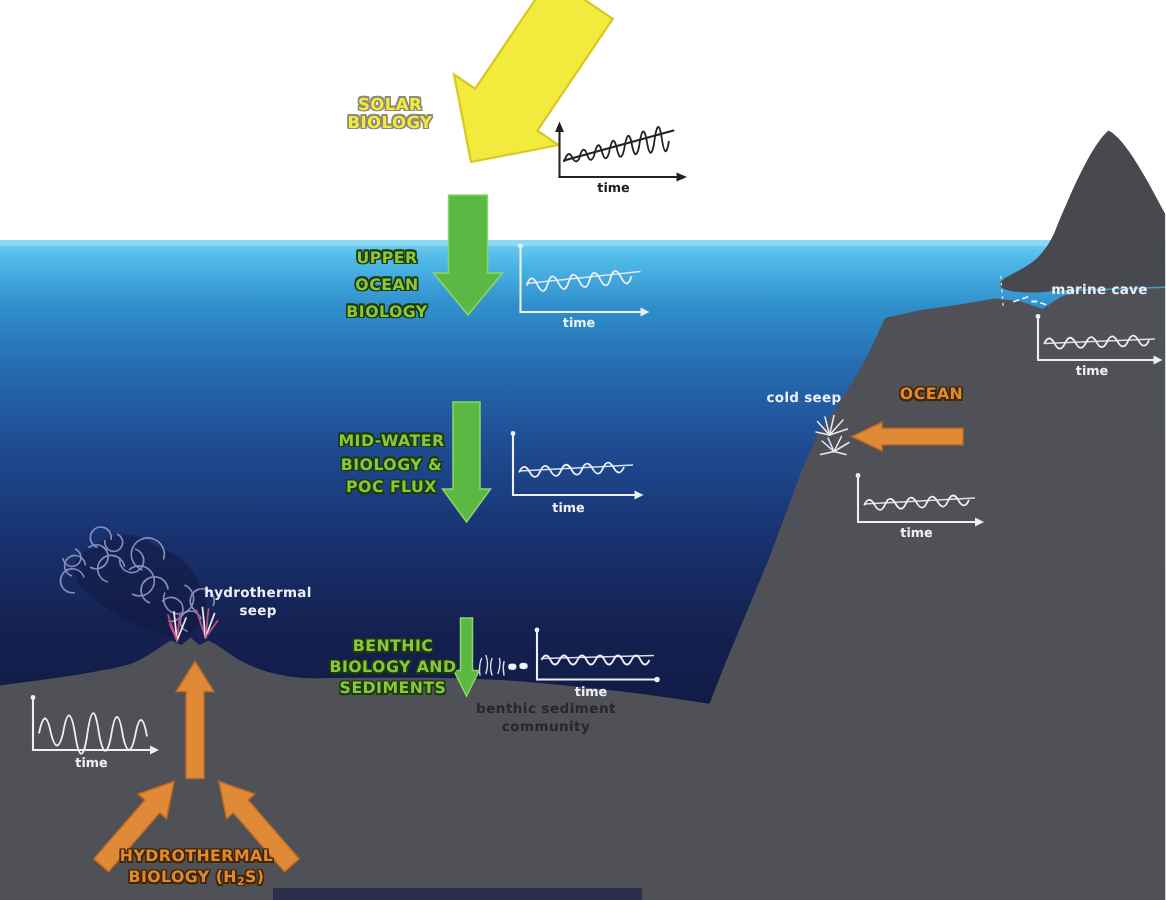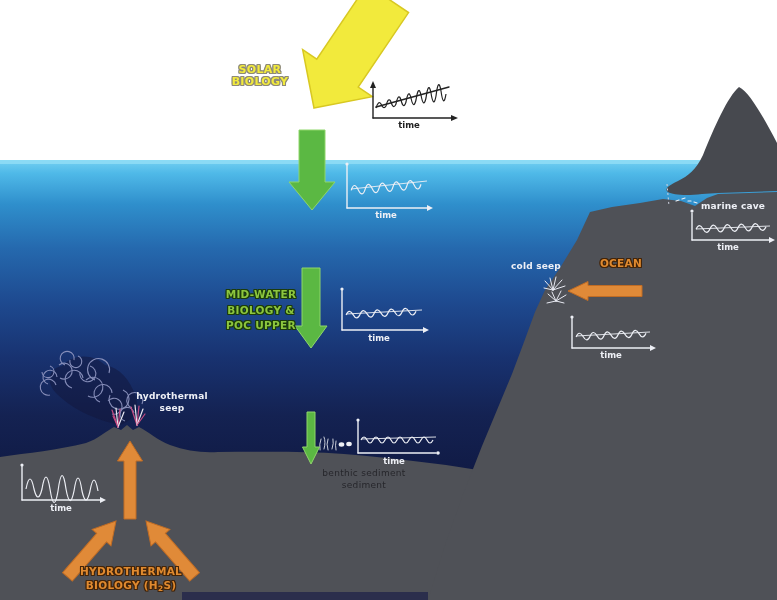--- a/index.html
+++ b/index.html
@@ -31,32 +31,32 @@
   .big-green{color:var(--bio-green,#8cc63e);font-size:10.5px;
     text-shadow:1px 0 0 #1c3c0c,-1px 0 0 #1c3c0c,0 1px 0 #1c3c0c,0 -1px 0 #1c3c0c,
                 1px 1px 0 #1c3c0c,-1px -1px 0 #1c3c0c,1px -1px 0 #1c3c0c,-1px 1px 0 #1c3c0c;}
   .big-yellow{color:var(--solar-yellow,#f2ea3c);font-size:11px;
     text-shadow:1px 0 0 #8e8a78,-1px 0 0 #8e8a78,0 1px 0 #8e8a78,0 -1px 0 #8e8a78,
                 1px 1px 0 #8e8a78,-1px -1px 0 #8e8a78,1px -1px 0 #8e8a78,-1px 1px 0 #8e8a78;}
   .big-orange{color:var(--orange-text,#e08a2f);font-size:10.5px;
     text-shadow:1px 0 0 #43250a,-1px 0 0 #43250a,0 1px 0 #43250a,0 -1px 0 #43250a,
                 1px 1px 0 #43250a,-1px -1px 0 #43250a,1px -1px 0 #43250a,-1px 1px 0 #43250a;}
   .ann-white{color:#eef0f6;font-size:9px;font-weight:bold;letter-spacing:.2px;}
-  .ann-dark{color:#26262b;font-size:9px;font-weight:normal;}
+  .ann-dark{color:#26262b;font-size:9px;font-weight:bold;}
   sub{font-size:.7em;vertical-align:-0.25em;}
 
   .lbl-solar{left:260px;top:64px;line-height:11.5px;}
   .lbl-upper{left:258px;top:163px;line-height:18px;}
   .lbl-mid{left:261px;top:287px;line-height:15.5px;}
   .lbl-benthic{left:262px;top:424px;line-height:14px;}
   .lbl-hydro{left:131px;top:564px;line-height:14px;}
   .lbl-seeps{left:621px;top:256px;line-height:14px;}
   .ann-vent{left:172px;top:390px;line-height:12px;}
   .ann-cold{left:536px;top:261px;}
-  .ann-cave{left:733px;top:201px;}
+  .ann-cave{left:733px;top:189px;}
   .ann-benthic{left:364px;top:467px;line-height:12px;}
 </style>
 </head>
 <body>
 
 <div class="stage">
 
 <svg class="scene" width="777" height="600" viewBox="0 0 777 600">
   <defs>
     <linearGradient id="oceanGrad" gradientUnits="userSpaceOnUse" x1="0" y1="160" x2="0" y2="600">
@@ -251,27 +251,37 @@
     <path class="wave-w" transform="rotate(-2 733,227)" d="M696,228 q3.5,-7 7,0 t7,0 t7,0 t7,0 t7,0 t7,0 t7,0 t7,0 t7,0 t7,0"></path>
     <text x="728" y="250" class="gt gt-w">time</text>
   </g>
 </svg>
 
 <div class="lbl big-yellow lbl-solar">
   <span>SOLAR</span>
   <span>BIOLOGY</span>
 </div>
 
+<div class="lbl big-green lbl-upper">
+  <span>UPPER</span>
+  <span>OCEAN</span>
+  <span>BIOLOGY</span>
+</div>
 
 <div class="lbl big-green lbl-mid">
   <span>MID-WATER</span>
   <span>BIOLOGY &amp;</span>
-  <span>POC UPPER</span>
-</div>
-
+  <span>POC FLUX</span>
+</div>
+
+<div class="lbl big-green lbl-benthic">
+  <span>BENTHIC</span>
+  <span>BIOLOGY AND</span>
+  <span>SEDIMENTS</span>
+</div>
 
 <div class="lbl big-orange lbl-hydro">
   <span>HYDROTHERMAL</span>
   <span><span style="display:inline">BIOLOGY (H</span><sub>2</sub><span style="display:inline">S)</span></span>
 </div>
 
 <div class="lbl big-orange lbl-seeps">
   <span>OCEAN</span>
 </div>
 
@@ -279,16 +289,16 @@
   <span>hydrothermal</span>
   <span>seep</span>
 </div>
 
 <div class="lbl ann-white ann-cold">cold seep</div>
 
 <div class="lbl ann-white ann-cave">marine cave</div>
 
 <div class="lbl ann-dark ann-benthic">
   <span>benthic sediment</span>
-  <span>sediment</span>
+  <span>community</span>
 </div>
 
 </div>
 
 </body></html>

